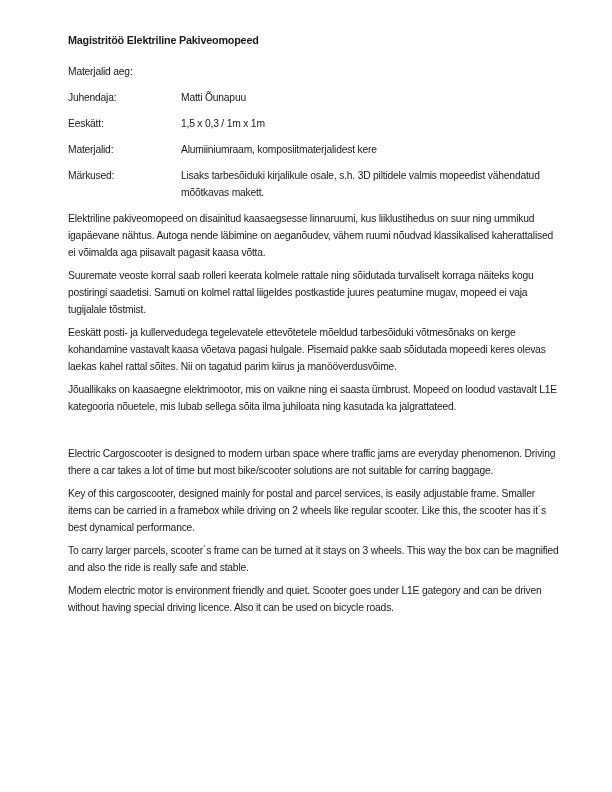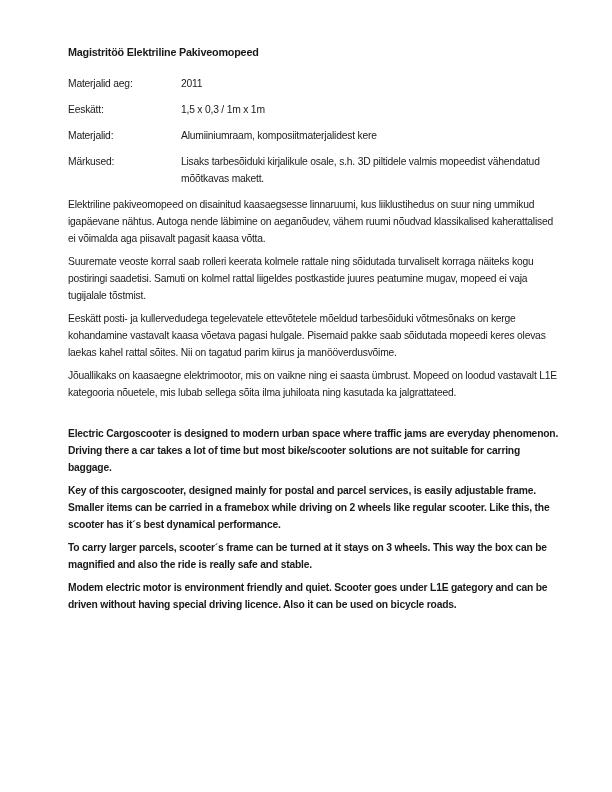--- a/index.html
+++ b/index.html
@@ -13,21 +13,21 @@
     height: 792px;
     background: #ffffff;
     overflow: hidden;
     font-family: "Liberation Sans", sans-serif;
     color: #1a1a1a;
     font-size: 10.3px;
     line-height: 17px;
     letter-spacing: -0.2px;
   }
   .content {
-    padding: 44px 52px 0 68px;
+    padding: 32px 52px 0 68px;
     box-sizing: border-box;
   }
   .doc-title {
     font-size: 10.8px;
     font-weight: bold;
     line-height: 17px;
     margin: 0 0 14px 0;
   }
   .fields {
     margin: 0;
@@ -40,40 +40,42 @@
   .field-label {
     flex: 0 0 113px;
     width: 113px;
   }
   .field-value {
     width: 370px;
   }
   .section-est {
   }
   .section-eng {
-    margin-top: 24px;
-    font-weight: bold;
+    margin-top: 30px;
   }
   .para {
     margin: 0 0 6px 0;
     width: 492px;
   }
 </style>
 </head>
 <body>
 
 <div class="page">
   <div class="content">
 
     <h1 class="doc-title">Magistritöö Elektriline Pakiveomopeed</h1>
 
     <div class="fields">
       <div class="field-row">
         <span class="field-label">Materjalid aeg:</span>
-        <span class="field-value">2011</span>
+      </div>
+      <div class="field-row">
+        <span class="field-label">Juhendaja:</span>
+        <span class="field-value">Matti Õunapuu</span>
       </div>
       <div class="field-row">
         <span class="field-label">Eeskätt:</span>
         <span class="field-value">1,5 x 0,3 / 1m x 1m</span>
       </div>
       <div class="field-row">
         <span class="field-label">Materjalid:</span>
         <span class="field-value">Alumiiniumraam, komposiitmaterjalidest kere</span>
       </div>
       <div class="field-row">

